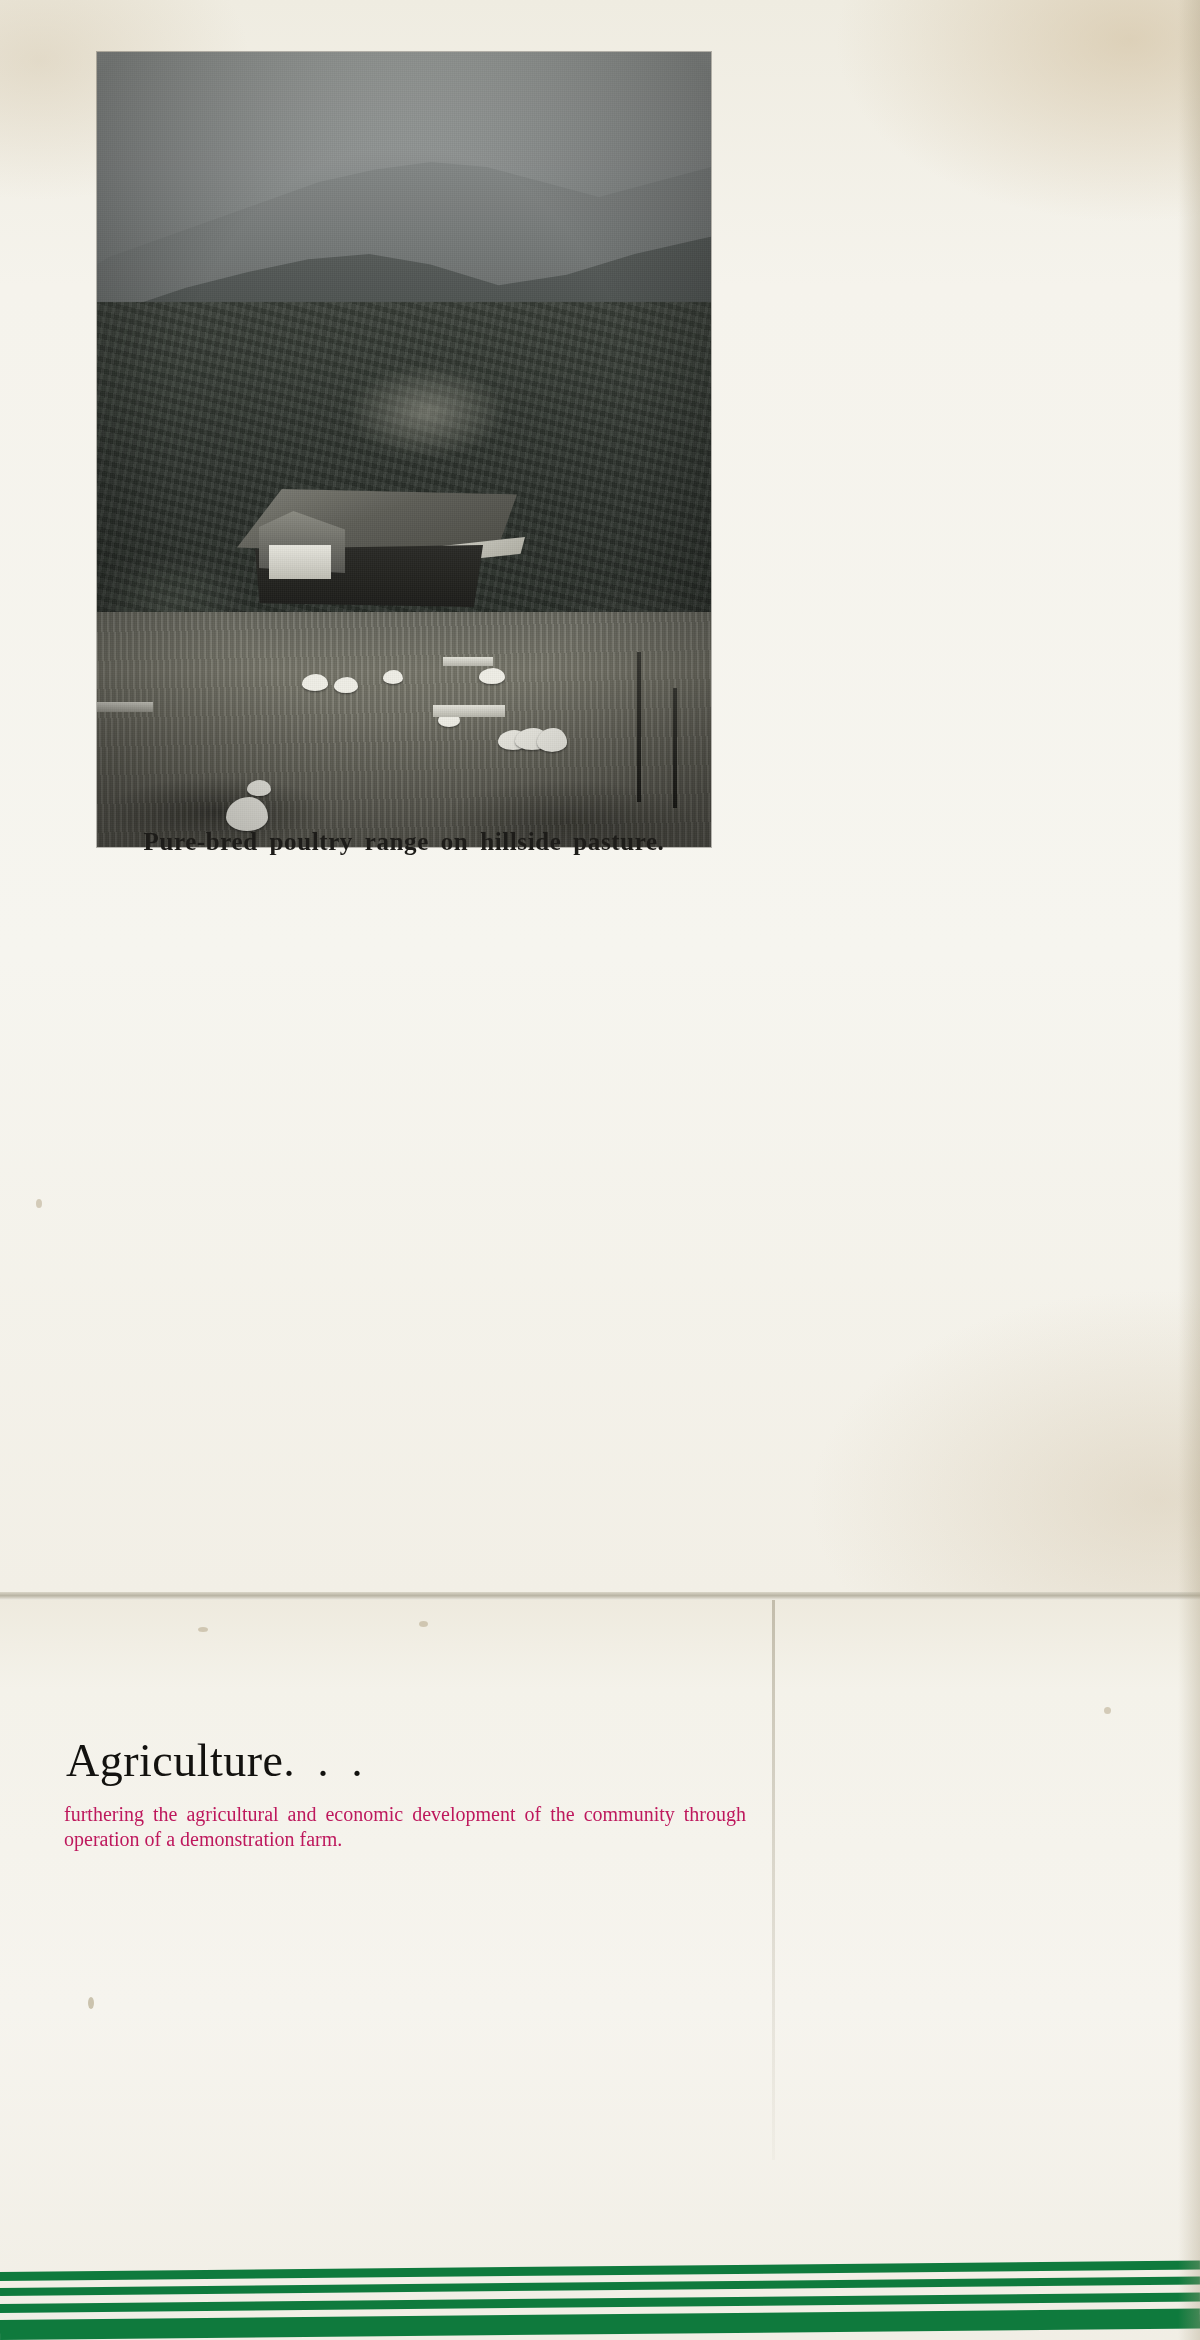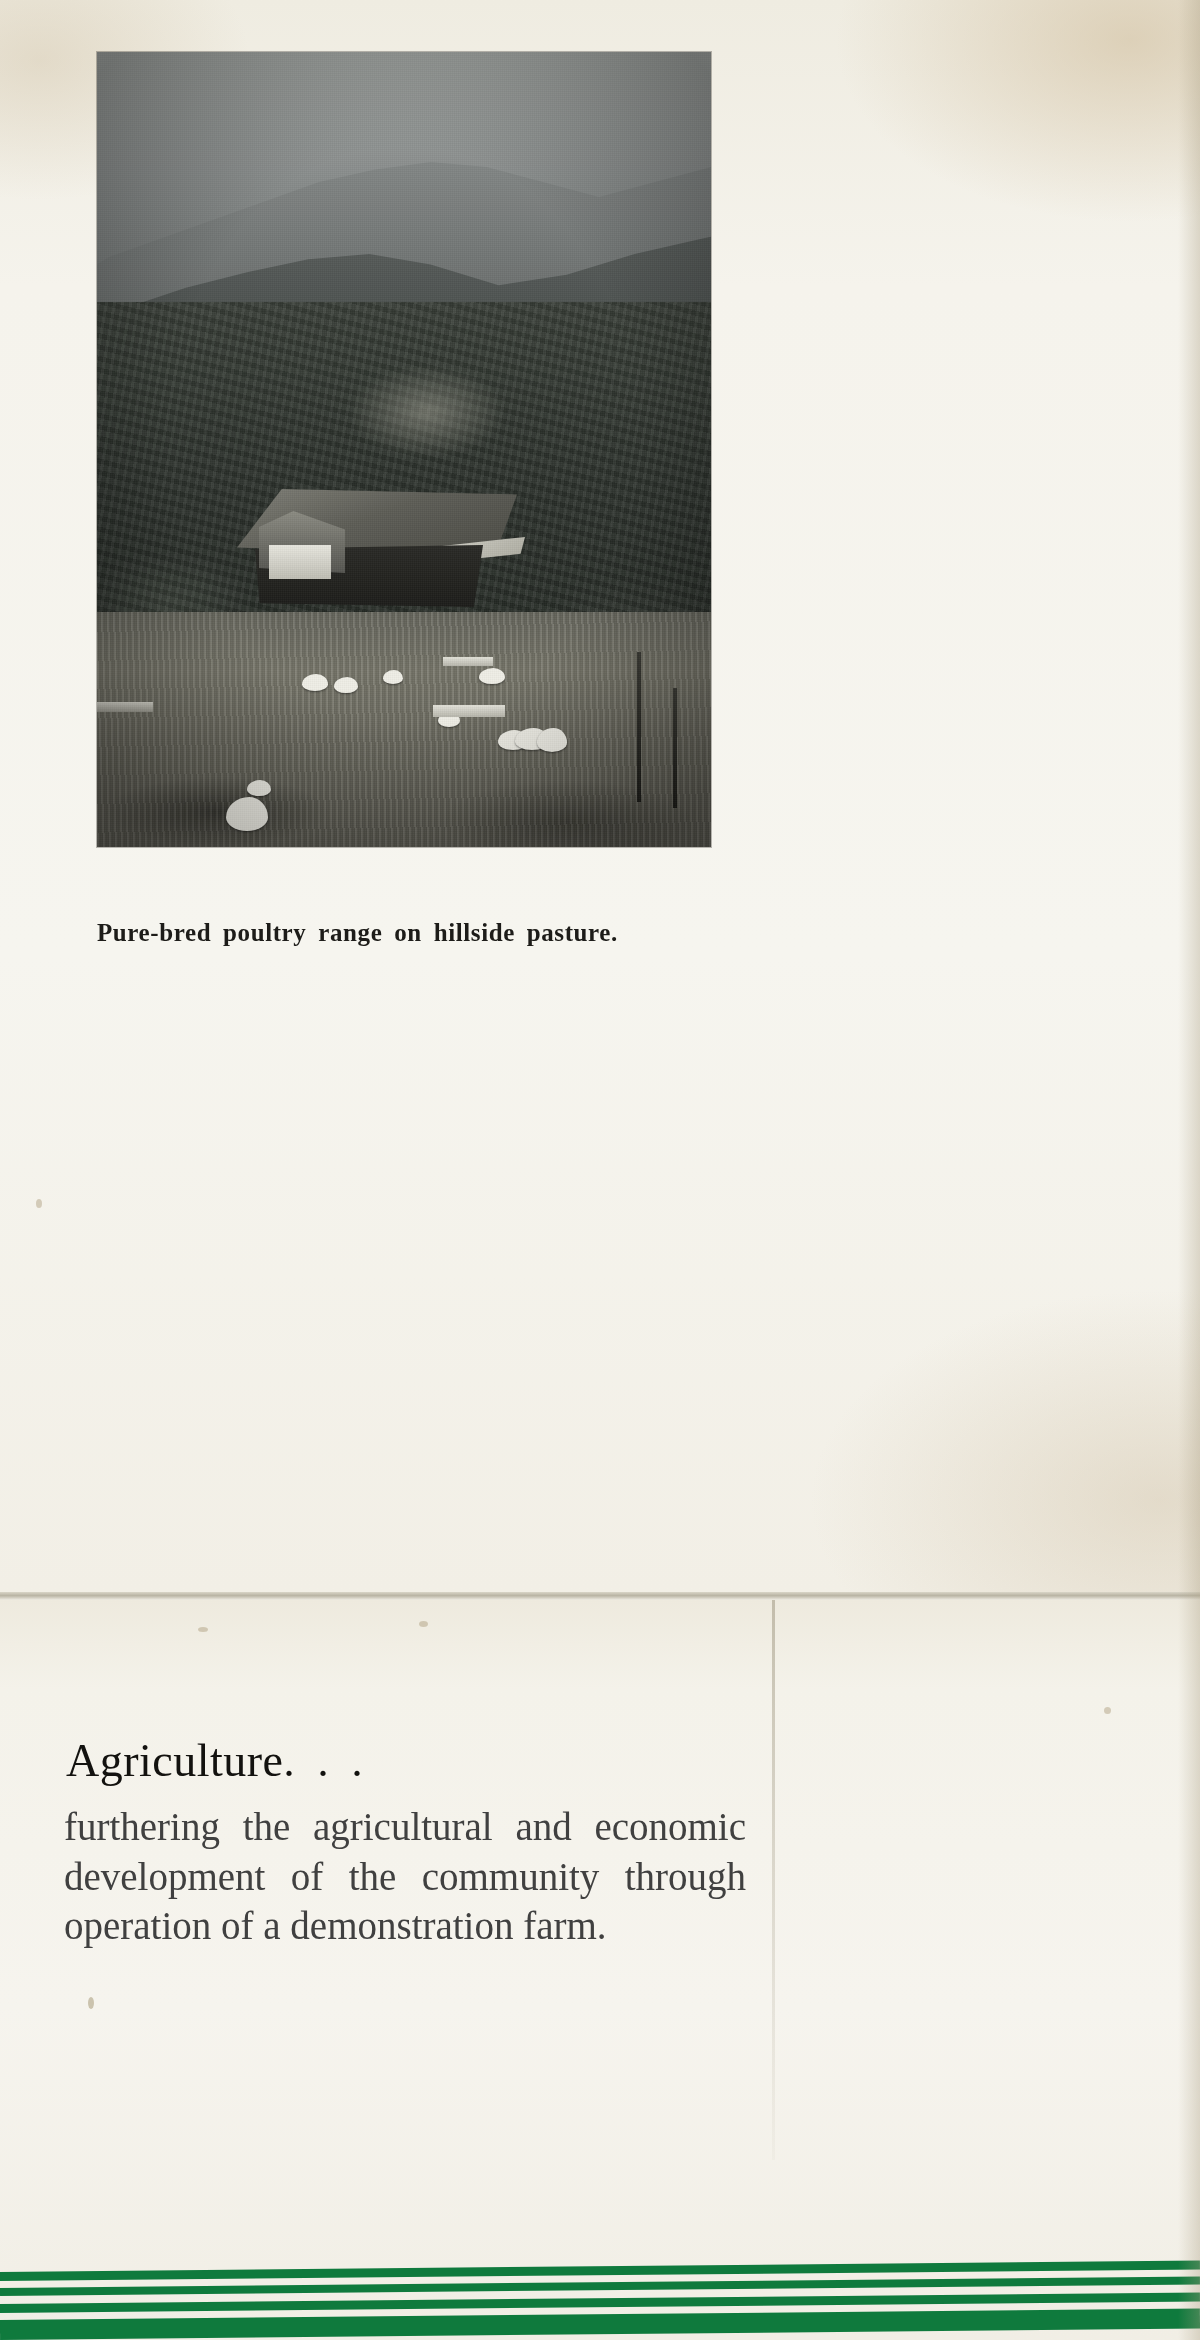--- a/index.html
+++ b/index.html
@@ -183,23 +183,23 @@
   .photo-vignette {
     position:absolute; inset:0;
     background: radial-gradient(ellipse 420px 520px at 50% 48%, rgba(0,0,0,0) 55%, rgba(0,0,0,0.30) 100%);
     pointer-events:none;
   }
 
   
   .caption {
     position: absolute;
     left: 97px;
-    top: 919px;
+    top: 828px;
     width: 614px;
-    text-align: left;
+    text-align: center;
     font-family: "Liberation Serif", serif;
     font-weight: bold;
     font-size: 25px;
     letter-spacing: 0.6px;
     color: #1d1c19;
     word-spacing: 5px;
   }
 
   
   .heading {
@@ -215,23 +215,23 @@
   .heading .dots {
     letter-spacing: 6px;
     font-size: 44px;
   }
   .body-copy {
     position: absolute;
     left: 64px;
     top: 1802px;
     width: 682px;
     font-family: "Liberation Serif", serif;
-    font-size: 39px;
+    font-size: 20px;
     line-height: 1.27;
-    color: #404040;
+    color: #be185d;
     text-align: justify;
   }
 
   
   .stripes {
     position: absolute;
     left: 0;
     bottom: 0;
     width: 1200px;
     height: 74px;

